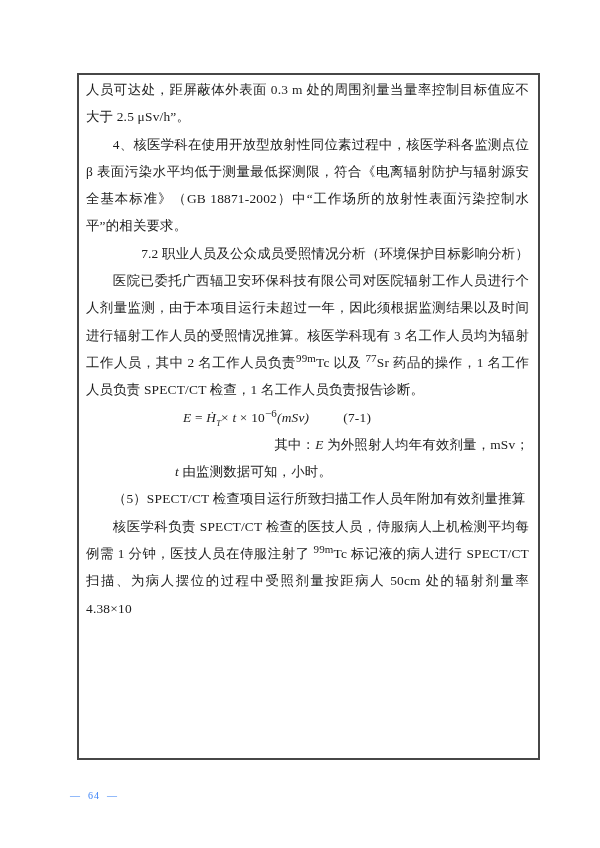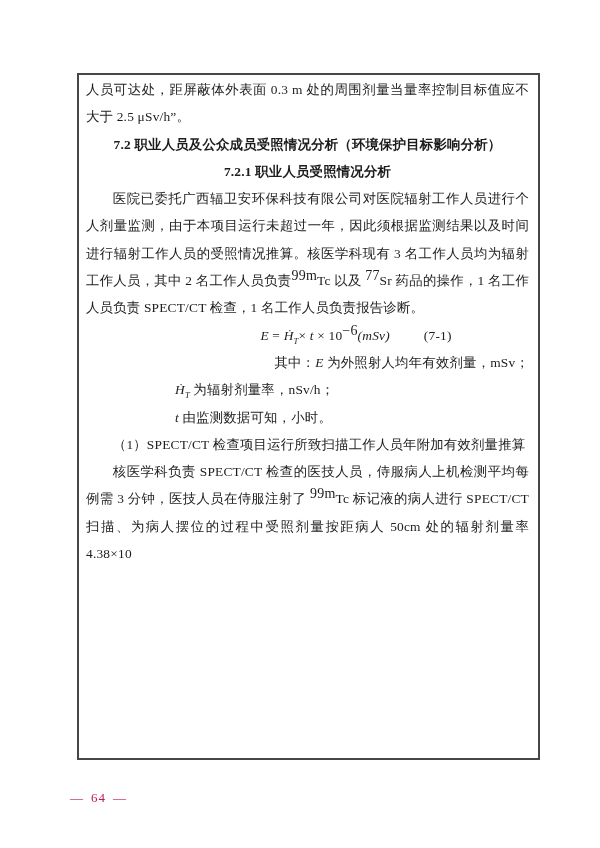--- a/index.html
+++ b/index.html
@@ -29,76 +29,75 @@
   }
   .para {
     margin: 0;
     font-size: 13.4px;
     line-height: 27.3px;
     text-align: justify;
     letter-spacing: 0.2px;
   }
   .indent { text-indent: 2em; }
   .heading {
-    font-weight: bold;
-    text-align: center;
+    font-weight: normal;
+    text-align: right;
   }
   sup, .sup {
-    font-size: 14px;
+    font-size: 11px;
     line-height: 0;
     vertical-align: super;
   }
   sub, .sub {
     font-size: 8.5px;
     line-height: 0;
     vertical-align: sub;
   }
   .it { font-style: italic; }
   .formula {
     margin-left: 97px;
-    text-align: center;
+    text-align: left;
   }
   .formula-gap { display: inline-block; width: 34px; }
   .where-lead { margin-left: 63px; text-align: right; }
   .where-sub  { margin-left: 89px; text-align: left; }
   .footer {
     position: absolute;
     left: 63px;
     top: 790px;
-    font-size: 13px;
-    color: #be185d;
+    font-size: 10px;
+    color: #3b82f6;
     letter-spacing: 1px;
   }
   .footer .dash { margin: 0 7px; }
 </style>
 </head>
 <body>
 
 <div class="page">
   <div class="frame">
 
     <p class="para">人员可达处，距屏蔽体外表面 0.3 m 处的周围剂量当量率控制目标值应不大于 2.5 μSv/h”。</p>
 
+    <p class="para indent">4、核医学科在使用开放型放射性同位素过程中，核医学科各监测点位 β 表面污染水平均低于测量最低探测限，符合《电离辐射防护与辐射源安全基本标准》（GB 18871-2002）中“工作场所的放射性表面污染控制水平”的相关要求。</p>
 
     <p class="para heading">7.2 职业人员及公众成员受照情况分析（环境保护目标影响分析）</p>
 
-    <p class="para heading">7.2.1 职业人员受照情况分析</p>
 
     <p class="para indent"><span>医院已委托广西辐卫安环保科技有限公司对医院辐射工作人员进行个人剂量监测，由于本项目运行未超过一年，因此须根据监测结果以及时间进行辐射工作人员的受照情况推算。核医学科现有 3 名工作人员均为辐射工作人员，其中 2 名工作人员负责</span><sup>99m</sup><span>Tc 以及 </span><sup>77</sup><span>Sr 药品的操作，1 名工作人员负责 SPECT/CT 检查，1 名工作人员负责报告诊断。</span></p>
 
 
     <p class="para formula"><span class="it">E</span><span> = </span><span class="it">Ḣ</span><sub class="it">T</sub><span>× </span><span class="it">t</span><span> × 10</span><sup>−6</sup><span class="it">(mSv)</span><span class="formula-gap"></span><span>(7-1)</span></p>
 
     <p class="para where-lead"><span>其中：</span><span class="it">E</span><span> 为外照射人均年有效剂量，mSv；</span></p>
 
-    <p class="para where-sub"><span class="it">Ḣ</span><sub class="it">T</sub><span> 为辐射剂量率，nSv/h；</span></p>
 
     <p class="para where-sub"><span class="it">t</span><span> 由监测数据可知，小时。</span></p>
 
-    <p class="para indent">（1）SPECT/CT 检查项目运行所致扫描工作人员年附加有效剂量推算</p>
+    <p class="para indent">（5）SPECT/CT 检查项目运行所致扫描工作人员年附加有效剂量推算</p>
 
 
-    <p class="para indent"><span>核医学科负责 SPECT/CT 检查的医技人员，侍服病人上机检测平均每例需 3 分钟，医技人员在侍服注射了 </span><sup>99m</sup><span>Tc 标记液的病人进行 SPECT/CT 扫描、为病人摆位的过程中受照剂量按距病人 50cm 处的辐射剂量率 4.38×10</span></p>
+    <p class="para indent"><span>核医学科负责 SPECT/CT 检查的医技人员，侍服病人上机检测平均每例需 1 分钟，医技人员在侍服注射了 </span><sup>99m</sup><span>Tc 标记液的病人进行 SPECT/CT 扫描、为病人摆位的过程中受照剂量按距病人 50cm 处的辐射剂量率 4.38×10</span></p>
 
   </div>
 
   <div class="footer"><span class="dash">—</span><span>64</span><span class="dash">—</span></div>
 </div>
 
 </body></html>

